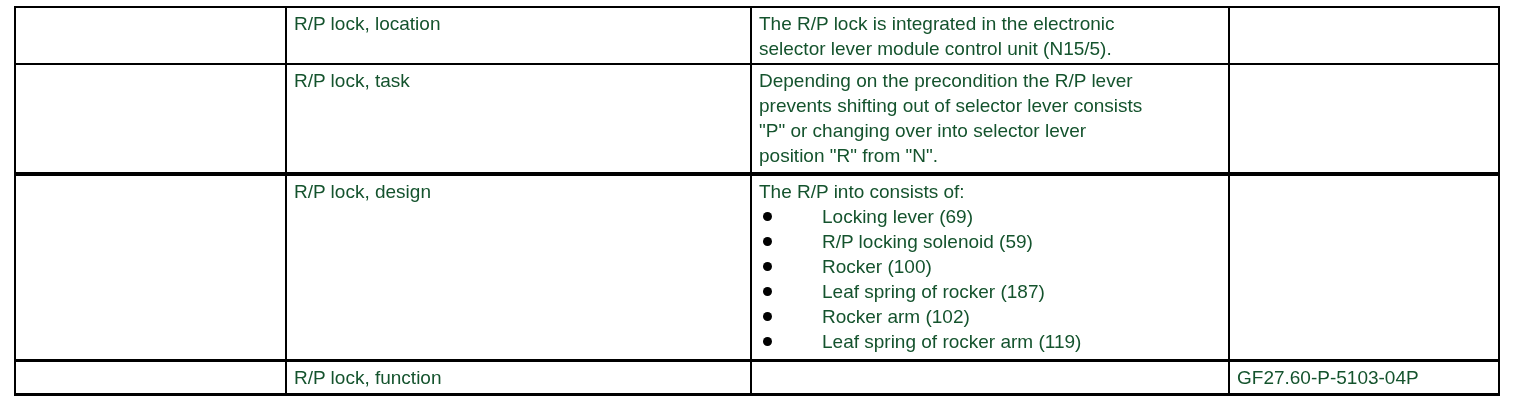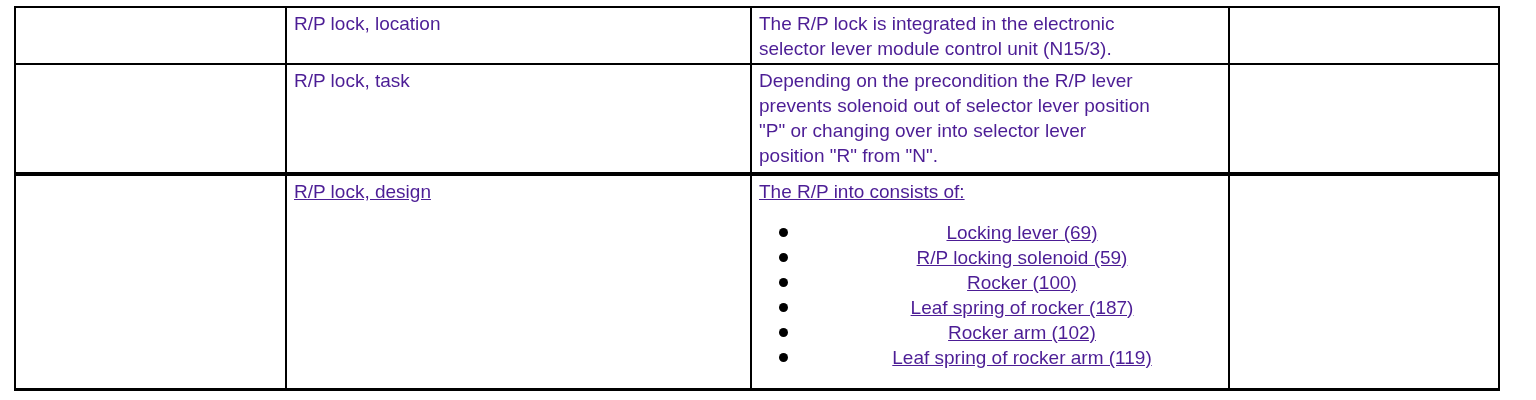--- a/index.html
+++ b/index.html
@@ -11,21 +11,21 @@
     overflow: hidden;
   }
   .page {
     position: relative;
     width: 1536px;
     height: 400px;
     background: #ffffff;
     font-family: "Liberation Sans", sans-serif;
     font-size: 19px;
     line-height: 25px;
-    color: #4c1d95;
+    color: #14532d;
   }
   table.spec-table {
     position: absolute;
     left: 14px;
     top: 6px;
     width: 1484px;
     border-collapse: collapse;
     table-layout: fixed;
     border: 2px solid #000000;
     border-bottom-width: 3px;
@@ -38,28 +38,27 @@
     border: 2px solid #000000;
     vertical-align: top;
     padding: 3px 6px 2px 7px;
     overflow: hidden;
   }
   tr.r1 { height: 57px; }
   tr.r1 td { border-bottom-width: 2px; }
   tr.r2 { height: 110px; }
   tr.r2 td { border-bottom-width: 4px; }
   tr.r3 { height: 186px; }
-  tr.r3 td { border-bottom-width: 3px; text-decoration: underline; }
+  tr.r3 td { border-bottom-width: 3px; }
   tr.r4 { height: 34px; }
   .line { white-space: nowrap; }
   ul.bullets {
     list-style: none;
-    margin: 16px;
+    margin: 0;
     padding: 0;
-    text-align: center;
   }
   li.bullet-item {
     position: relative;
     padding-left: 63px;
     white-space: nowrap;
   }
   .bullet-dot {
     position: absolute;
     left: 4px;
     top: 8px;
@@ -82,33 +81,33 @@
     </colgroup>
     <tbody>
 
       <tr class="r1">
         <td></td>
         <td>
           <div class="line">R/P lock, location</div>
         </td>
         <td>
           <div class="line">The R/P lock is integrated in the electronic</div>
-          <div class="line">selector lever module control unit (N15/3).</div>
+          <div class="line">selector lever module control unit (N15/5).</div>
         </td>
         <td></td>
       </tr>
 
       <tr class="r2">
         <td></td>
         <td>
           <div class="line">R/P lock, task</div>
         </td>
         <td>
           <div class="line">Depending on the precondition the R/P lever</div>
-          <div class="line">prevents solenoid out of selector lever position</div>
+          <div class="line">prevents shifting out of selector lever consists</div>
           <div class="line">"P" or changing over into selector lever</div>
           <div class="line">position "R" from "N".</div>
         </td>
         <td></td>
       </tr>
 
       <tr class="r3">
         <td></td>
         <td>
           <div class="line">R/P lock, design</div>
@@ -138,16 +137,26 @@
             </li>
             <li class="bullet-item">
               <span class="bullet-dot"></span>
               <span>Leaf spring of rocker arm (119)</span>
             </li>
           </ul>
         </td>
         <td></td>
       </tr>
 
+      <tr class="r4">
+        <td></td>
+        <td>
+          <div class="line">R/P lock, function</div>
+        </td>
+        <td></td>
+        <td>
+          <div class="line">GF27.60-P-5103-04P</div>
+        </td>
+      </tr>
 
     </tbody>
   </table>
 </div>
 
 </body></html>

